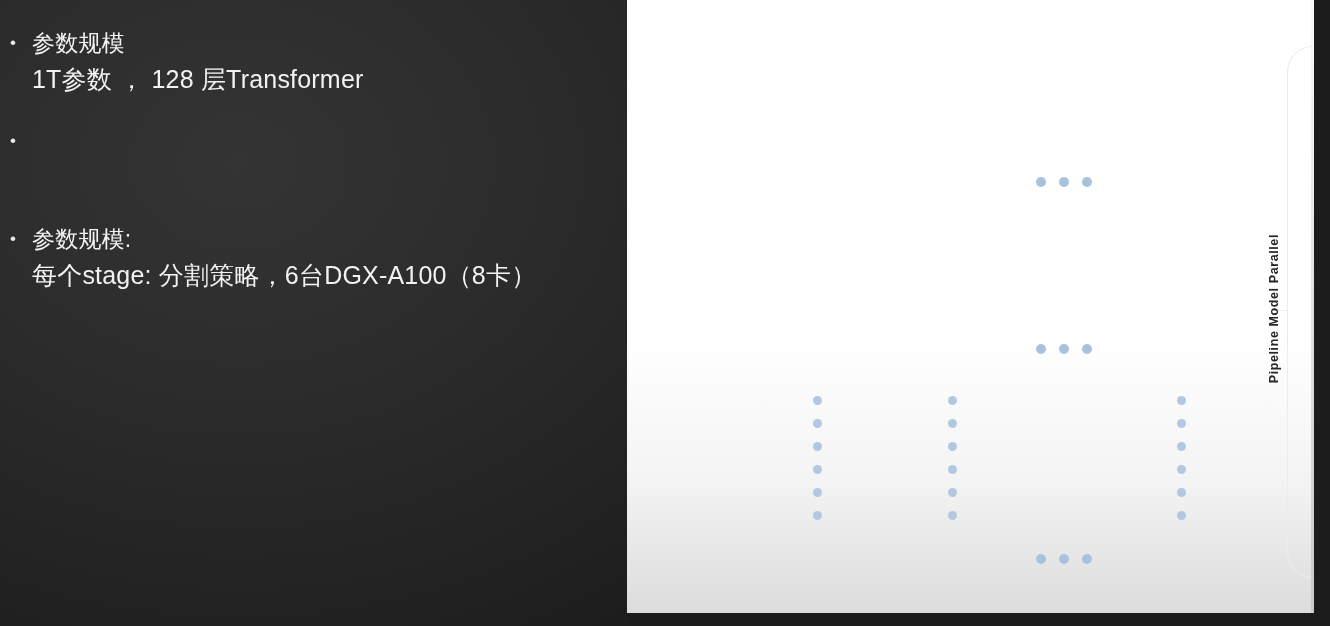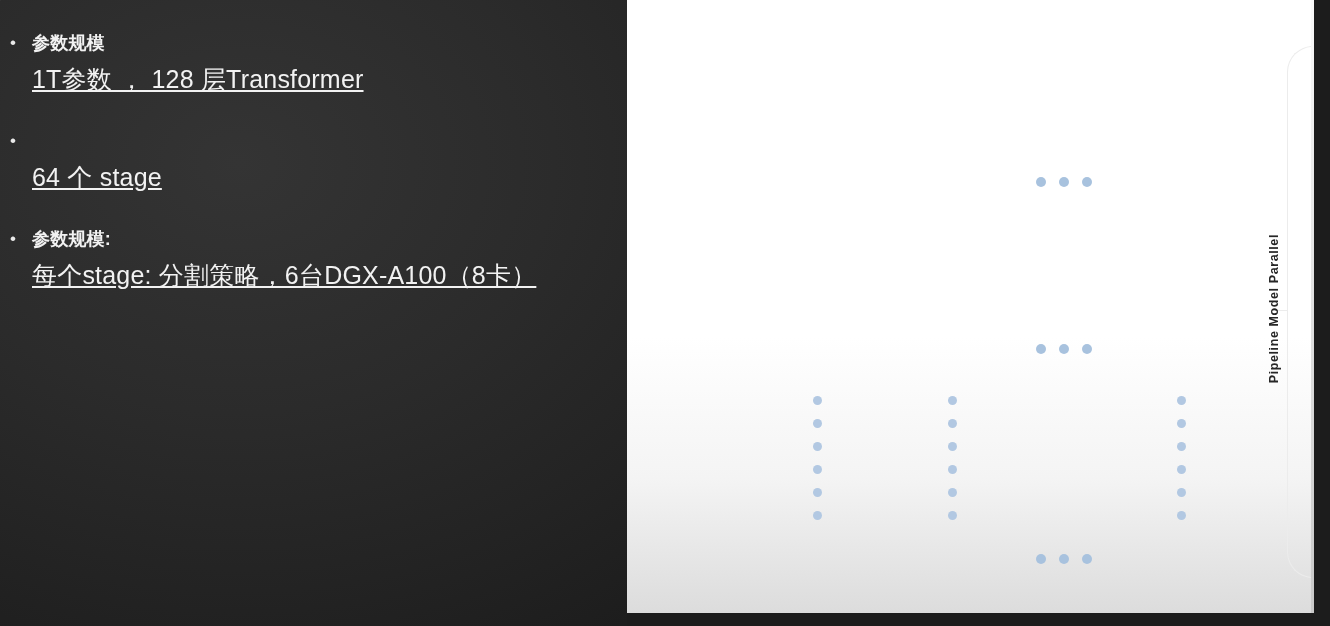--- a/index.html
+++ b/index.html
@@ -16,23 +16,23 @@
     background:
       linear-gradient(117deg, rgba(255,255,255,.035) 0 1px, rgba(0,0,0,0) 1px 100%),
       radial-gradient(120% 95% at 38% 26%, #343434 0%, #2b2b2b 42%, #232323 72%, #1b1b1b 100%);
   }
   .bullet-block{position:absolute;color:#f2f2f2;}
   .bullet-row{display:flex;align-items:flex-start;}
   .bullet-dot{
     width:22px;flex:0 0 22px;text-align:left;
     font-size:17px;line-height:34px;color:#eaeaea;
   }
-  .bullet-text{font-size:18px;line-height:34px;letter-spacing:.2px;white-space:pre;font-weight:bold;}
+  .bullet-text{font-size:23px;line-height:34px;letter-spacing:.2px;white-space:pre;}
   .bullet-sub{
-    font-size:25px;line-height:38px;margin-left:22px;white-space:pre;letter-spacing:.2px;text-decoration:underline;
+    font-size:25px;line-height:38px;margin-left:22px;white-space:pre;letter-spacing:.2px;
   }
 
   
   #diagram-panel{
     position:absolute;left:627px;top:0;width:684px;height:613px;
     background:linear-gradient(180deg,#ffffff 0%,#ffffff 55%,#f4f4f4 78%,#dcdcdc 100%);
     overflow:hidden;
   }
   #panel-edge{
     position:absolute;left:1311px;top:0;width:3px;height:613px;
@@ -67,21 +67,20 @@
         <span class="bullet-dot">•</span>
         <span class="bullet-text">参数规模</span>
       </div>
       <div class="bullet-sub">1T参数 ， 128 层Transformer</div>
     </div>
 
     <div class="bullet-block" style="left:10px;top:124px;">
       <div class="bullet-row">
         <span class="bullet-dot">•</span>
       </div>
-      <div class="bullet-sub">64 个 stage</div>
     </div>
 
     <div class="bullet-block" style="left:10px;top:222px;">
       <div class="bullet-row">
         <span class="bullet-dot">•</span>
         <span class="bullet-text">参数规模:</span>
       </div>
       <div class="bullet-sub">每个stage: 分割策略，6台DGX-A100（8卡）</div>
     </div>
 

